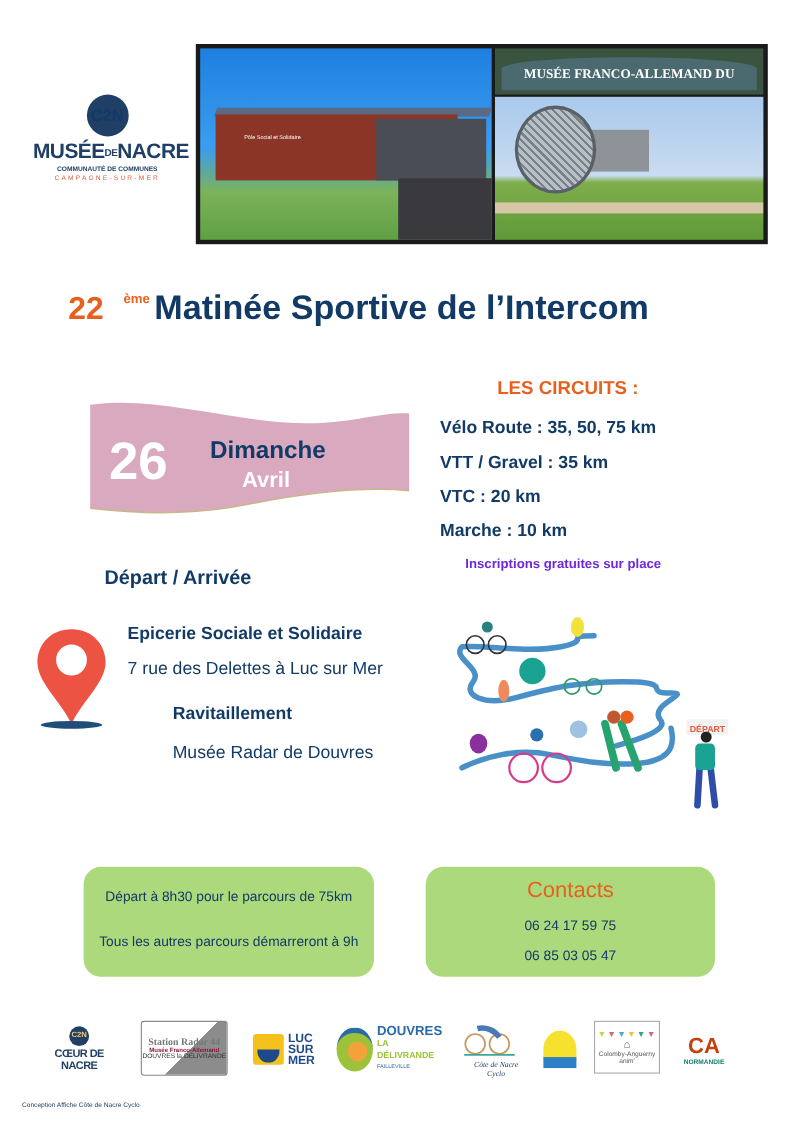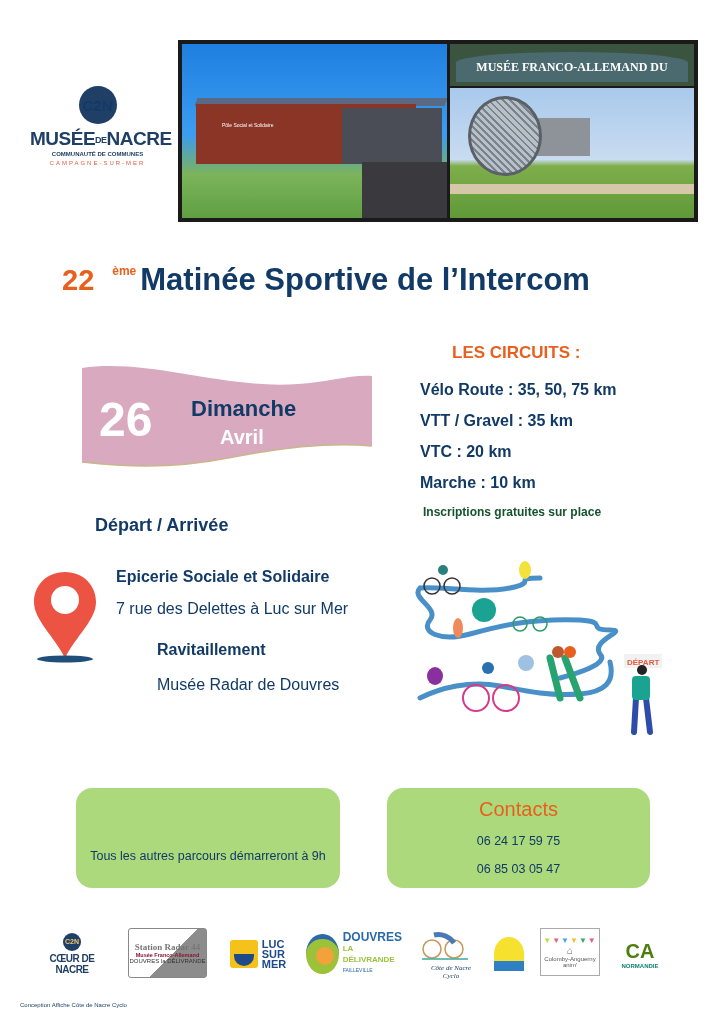--- a/index.html
+++ b/index.html
@@ -37,24 +37,24 @@
 
     
     .banner { left: 78px; top: 362px; width: 296px; height: 112px; }
     .banner svg { position: absolute; left: 0; top: 0; }
     .date-num { position: absolute; left: 21px; top: 30px; font-size: 48px; font-weight: bold; color: #fff; }
     .date-day { position: absolute; left: 113px; top: 34px; font-size: 22px; font-weight: bold; color: #123a67; }
     .date-month { position: absolute; left: 142px; top: 64px; font-size: 20px; font-weight: bold; color: #fff; }
 
     
     .circuits-title { left: 452px; top: 343px; font-size: 17px; font-weight: bold; color: #e8601e; }
-    .circuit { left: 420px; font-size: 16px; color: #123a67; text-align: center; }
+    .circuit { left: 400px; font-size: 16px; color: #123a67; text-align: center; }
     .circuit b { font-weight: bold; }
     .circuit span.v { font-weight: bold; }
-    .inscriptions { left: 423px; top: 505px; font-size: 12px; font-weight: bold; color: #14532d; }
+    .inscriptions { left: 423px; top: 505px; font-size: 12px; font-weight: bold; color: #6d28d9; }
 
     
     .depart-title { left: 95px; top: 515px; font-size: 18px; font-weight: bold; color: #123a67; }
     .pin { left: 30px; top: 570px; width: 70px; height: 95px; }
     .loc1 { left: 116px; top: 568px; font-size: 16px; font-weight: bold; }
     .loc2 { left: 116px; top: 600px; font-size: 16px; }
     .loc3 { left: 157px; top: 641px; font-size: 16px; font-weight: bold; }
     .loc4 { left: 157px; top: 676px; font-size: 16px; }
 
     
@@ -90,21 +90,21 @@
     .sp-douvres .t2 { font-size: 8px; font-weight: bold; color: #9cc23a; }
     .sp-douvres .t3 { font-size: 5px; color: #2b6aa8; }
     .sp-cnc { left: 412px; width: 66px; flex-direction: column; }
     .sp-cnc .tx { font-family: "Liberation Serif", serif; font-style: italic; font-size: 7px; color: #1f3f66; margin-top: 3px; padding-left: 12px; }
     .sp-ccb { left: 484px; width: 50px; }
     .sp-ccb .ic { width: 30px; height: 34px; border-radius: 50% 50% 8px 8px; background: #f6e12e; position: relative; }
     .sp-ccb .ic::after { content: ""; position: absolute; left: 0; bottom: 0; width: 30px; height: 10px; background: #2e7fc4; }
     .sp-col { left: 540px; width: 60px; height: 48px; border: 1px solid #aaa; flex-direction: column; font-size: 6px; color: #555; }
     .sp-col .flags { font-size: 8px; letter-spacing: 1px; }
     .sp-ca { left: 612px; width: 56px; flex-direction: column; }
-    .sp-ca .ic { font-size: 20px; font-weight: bold; color: #4d7c0f; }
+    .sp-ca .ic { font-size: 20px; font-weight: bold; color: #c2410c; }
     .sp-ca .tx { font-size: 6px; font-weight: bold; color: #14806e; }
 
     .credit { left: 20px; top: 1002px; font-size: 6px; color: #1f3f66; }
   </style>
 </head>
 <body>
 
 <div class="abs logo-main">
   <div class="logo-circle">
       <span>C2N</span>
@@ -183,20 +183,21 @@
   <circle cx="148" cy="94" r="6" fill="#c0572f"></circle>
   <circle cx="160" cy="94" r="6" fill="#e8601e"></circle>
   <rect x="214" y="96" width="38" height="14" fill="#f2f2f2"></rect>
   <text x="217" y="107" font-size="8" font-weight="bold" fill="#e25b3d" font-family="Liberation Sans, sans-serif">DÉPART</text>
   <path d="M226 140 L 224 174 M 236 140 L 240 174" stroke="#2d4da8" stroke-width="6" stroke-linecap="round"></path>
   <rect x="222" y="118" width="18" height="24" rx="4" fill="#1aa392"></rect>
   <circle cx="232" cy="112" r="5" fill="#222"></circle>
 </svg>
 
 <div class="abs box box-left">
+  <div class="l1">Départ à 8h30 pour le parcours de 75km</div>
   <div class="l2">Tous les autres parcours démarreront à 9h</div>
 </div>
 
 <div class="abs box box-right">
   <div class="ct">Contacts</div>
   <div class="p1">06 24 17 59 75</div>
   <div class="p2">06 85 03 05 47</div>
 </div>
 
 <div class="abs sponsor sp-c2n">

